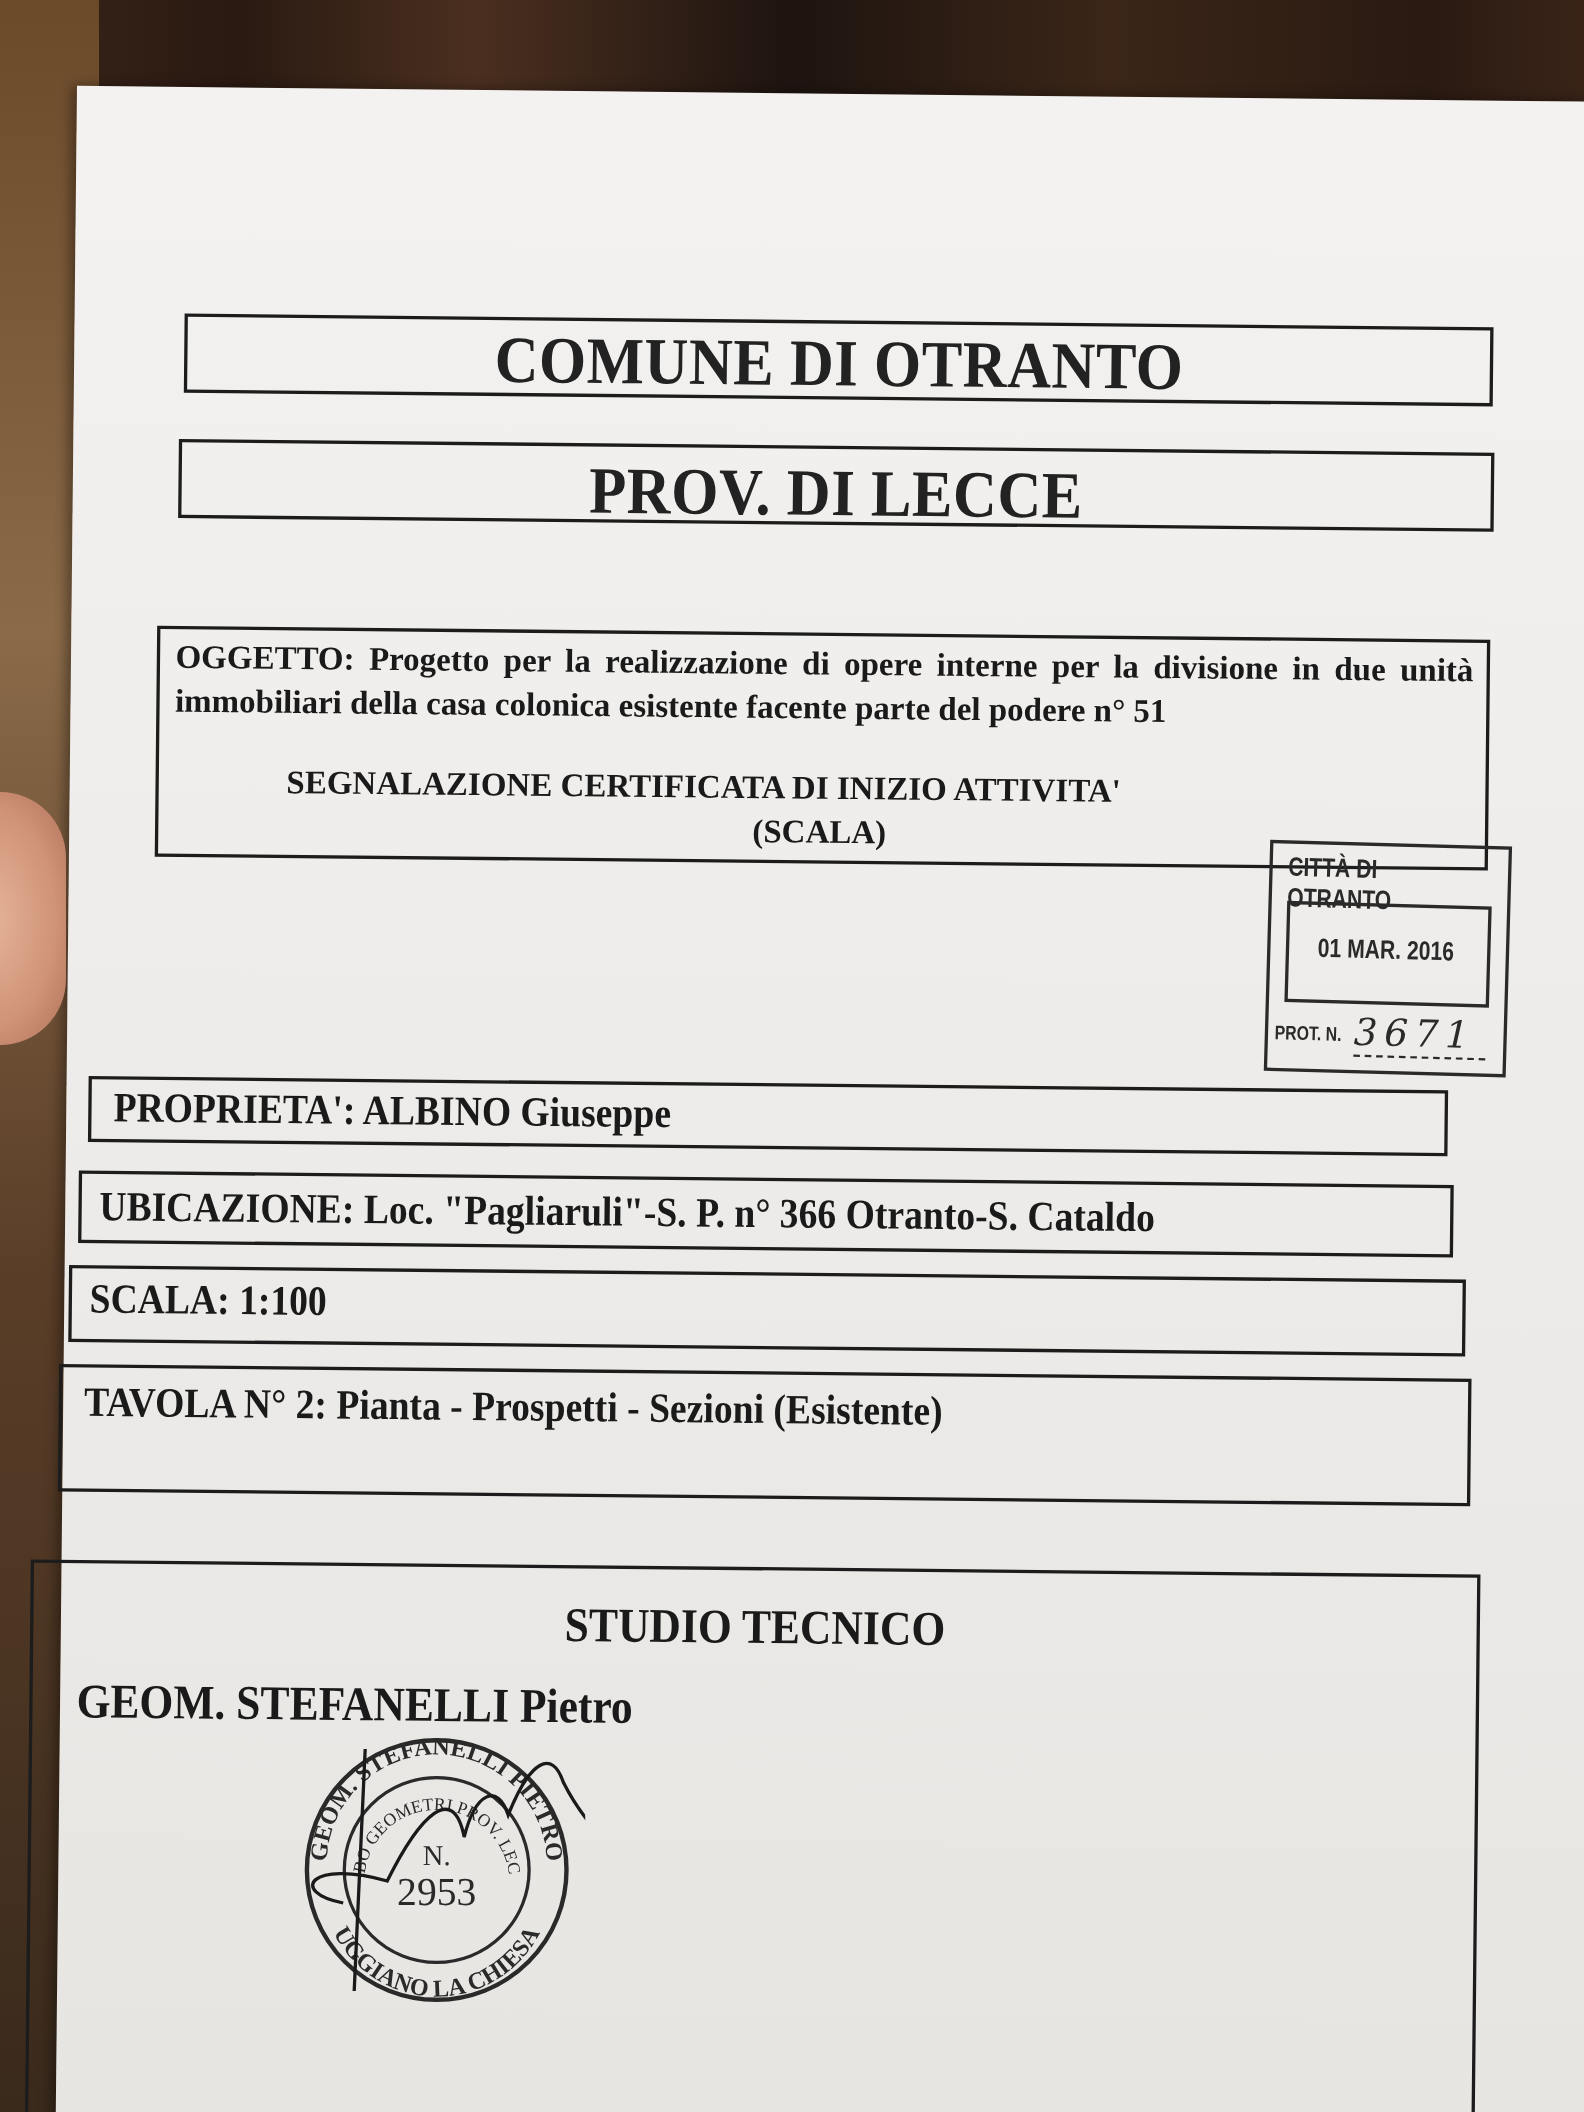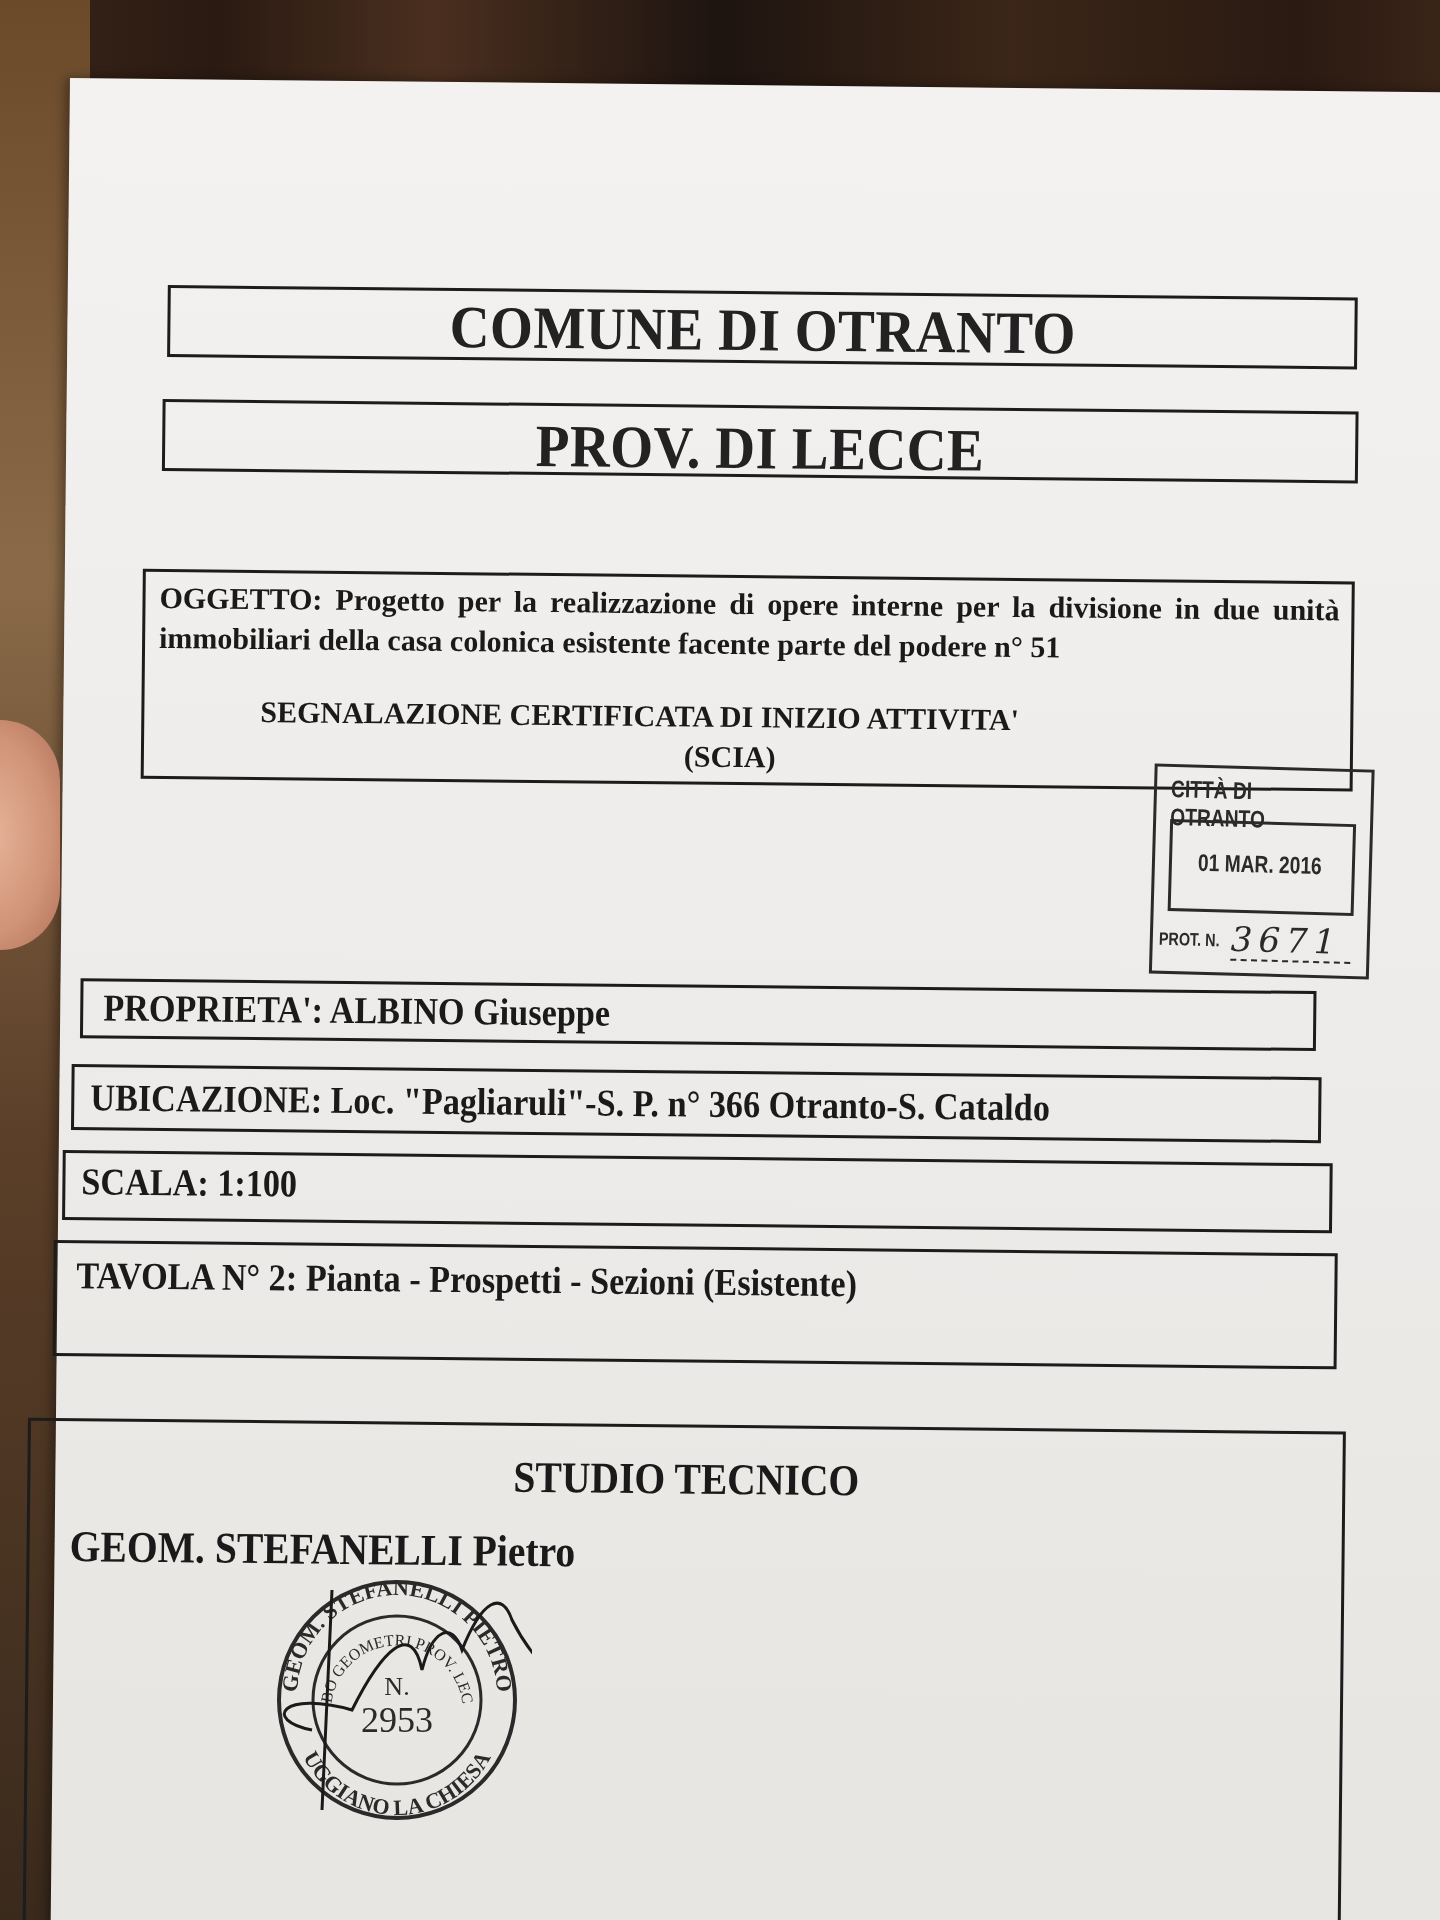--- a/index.html
+++ b/index.html
@@ -62,21 +62,21 @@
   <div class="box title-box" style="left:96px; top:320px; width:1196px; height:72px;">
     <span class="title-text" style="line-height:80px; font-size:60px;">PROV. DI LECCE</span>
   </div>
 
   <div class="box" style="left:78px; top:490px; width:1212px; height:210px;">
     <div class="oggetto" style="position:absolute; left:14px; top:6px; width:1180px;">
       <span>OGGETTO:</span>
       <span>Progetto per la realizzazione di opere interne per la divisione in due unità immobiliari della casa colonica esistente facente parte del podere n° 51</span>
     </div>
     <div class="box-text" style="left:116px; top:122px; font-size:30px;">SEGNALAZIONE CERTIFICATA DI INIZIO ATTIVITA'</div>
-    <div class="box-text" style="left:540px; top:162px; font-size:30px;">(SCIA)</div>
+    <div class="box-text" style="left:540px; top:162px; font-size:30px;">(SCALA)</div>
   </div>
 
   <div class="stamp">
     <div style="position:absolute; left:14px; top:8px; font-size:24px; font-weight:bold; transform:scaleX(0.8); transform-origin:left;">CITTÀ DI OTRANTO</div>
     <div class="stamp-inner">
       <div style="position:absolute; left:26px; top:26px; font-size:24px; font-weight:bold; transform:scaleX(0.8); transform-origin:left; white-space:nowrap;">01 MAR. 2016</div>
     </div>
     <div style="position:absolute; left:6px; top:162px; font-size:18px; font-weight:bold; transform:scaleX(0.8); transform-origin:left;">PROT. N.</div>
     <div style="position:absolute; left:78px; top:150px; font-size:34px; font-style:italic; font-family:'DejaVu Serif', serif; letter-spacing:6px; border-bottom:2px dashed #2a2a2a; width:120px;">3671</div>
   </div>

